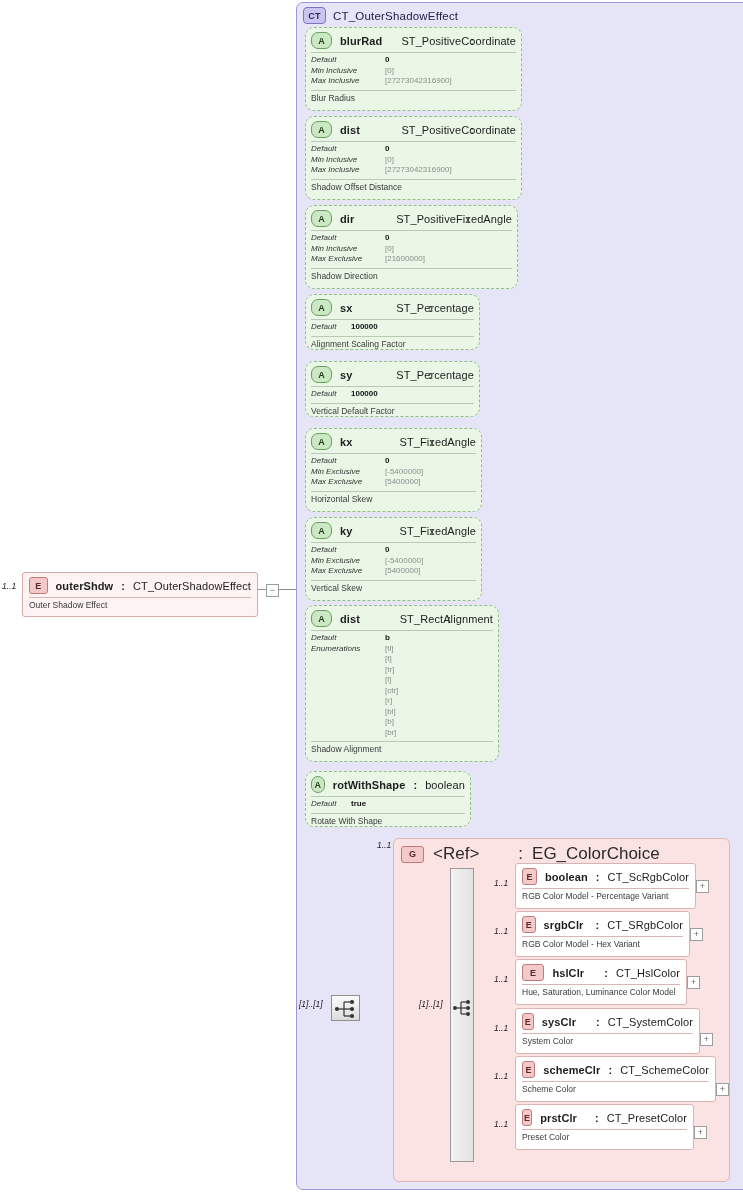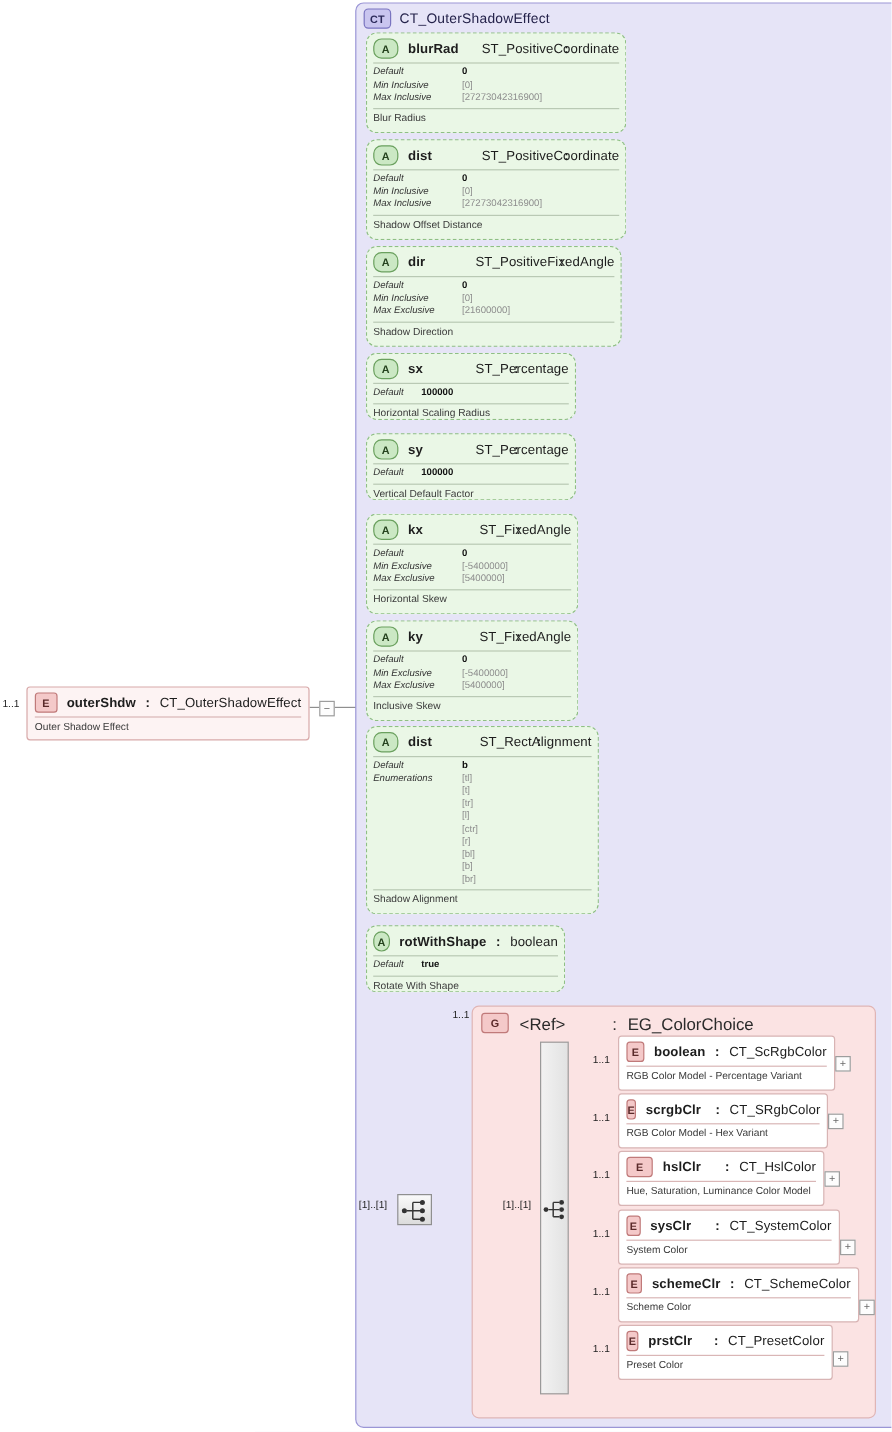--- a/index.html
+++ b/index.html
@@ -92,21 +92,21 @@
   
   .grp{
     background:#fbe3e3;
     border:1px solid #e0b5b5;
     border-radius:6px;
   }
   .grp-header{
     position:absolute;left:7px;top:5px;
     display:flex;align-items:center;gap:9px;white-space:nowrap;
   }
-  .grp-title{font-size:14px;color:#2a2a2a;}
+  .grp-title{font-size:17px;color:#2a2a2a;}
 
   
   .choicebar{
     background:linear-gradient(to right,#f2f2f2,#e2e2e2);
     border:1px solid #9a9a9a;
   }
 
   
   .line-h{position:absolute;height:1px;background:#8f8f8f;}
   .line-v{position:absolute;width:1px;background:#8f8f8f;}
@@ -118,21 +118,21 @@
     background:#fdfdfd;
     border:1px solid #9d9d9d;
     display:flex;align-items:center;justify-content:center;
     font-size:9px;line-height:1;color:#6a6a6a;
     font-family:"Liberation Sans",sans-serif;
   }
 
   
   .card{
     position:absolute;
-    font-size:8.5px;color:#222;
+    font-size:8.5px;font-style:italic;color:#222;
     white-space:nowrap;
   }
 
   
   .choice-icon{position:absolute;}
   .choice-icon.boxed{
     background:linear-gradient(to bottom,#fafafa,#dcdcdc);
     border:1px solid #8f8f8f;
   }
 </style>
@@ -284,21 +284,21 @@
         <span class="tp" style="position:absolute;right:0;">ST_Percentage</span>
       </div>
       <div class="hr"></div>
       <div class="facets">
         <div class="facet-row">
             <span class="facet-lbl" style="width:40px;flex:0 0 40px;">Default</span>
             <span class="facet-val strong">100000</span>
           </div>
       </div>
       <div class="hr"></div>
-      <div class="doc">Horizontal Scaling Radius</div>
+      <div class="doc">Alignment Scaling Factor</div>
     </div>
   </div>
 
   <div class="attr abs" style="left:305px;top:361px;width:175px;height:56px;">
     <div class="attr-inner">
       <div class="row-head">
         <span class="badge badge-a">A</span>
         <span class="nm">sy</span>
         <span class="nm" style="margin-left:auto;padding-right:42px;">:</span>
         <span class="tp" style="position:absolute;right:0;">ST_Percentage</span>
@@ -360,21 +360,21 @@
         <div class="facet-row">
             <span class="facet-lbl">Min Exclusive</span>
             <span class="facet-val muted">[-5400000]</span>
           </div>
         <div class="facet-row">
             <span class="facet-lbl">Max Exclusive</span>
             <span class="facet-val muted">[5400000]</span>
           </div>
       </div>
       <div class="hr"></div>
-      <div class="doc">Inclusive Skew</div>
+      <div class="doc">Vertical Skew</div>
     </div>
   </div>
 
   <div class="attr abs" style="left:305px;top:605px;width:194px;height:157px;">
     <div class="attr-inner">
       <div class="row-head">
         <span class="badge badge-a">A</span>
         <span class="nm">dist</span>
         <span class="nm" style="margin-left:auto;padding-right:42px;">:</span>
         <span class="tp" style="position:absolute;right:0;">ST_RectAlignment</span>
@@ -501,21 +501,21 @@
       <div class="doc">RGB Color Model - Percentage Variant</div>
     </div>
   </div>
   <div class="toggle" style="left:696px;top:880px;">+</div>
 
   <span class="card" style="left:494px;top:926px;">1..1</span>
   <div class="elem abs" style="left:515px;top:911px;width:175px;height:46px;">
     <div class="elem-inner">
       <div class="row-head">
         <span class="badge badge-e">E</span>
-        <span class="nm">scrgbClr</span>
+        <span class="nm">srgbClr</span>
         <span class="nm" style="margin-left:4px;">:</span>
         <span class="tp">CT_SRgbColor</span>
       </div>
       <div class="hr-red"></div>
       <div class="doc">RGB Color Model - Hex Variant</div>
     </div>
   </div>
   <div class="toggle" style="left:690px;top:928px;">+</div>
 
   <span class="card" style="left:494px;top:974px;">1..1</span>

